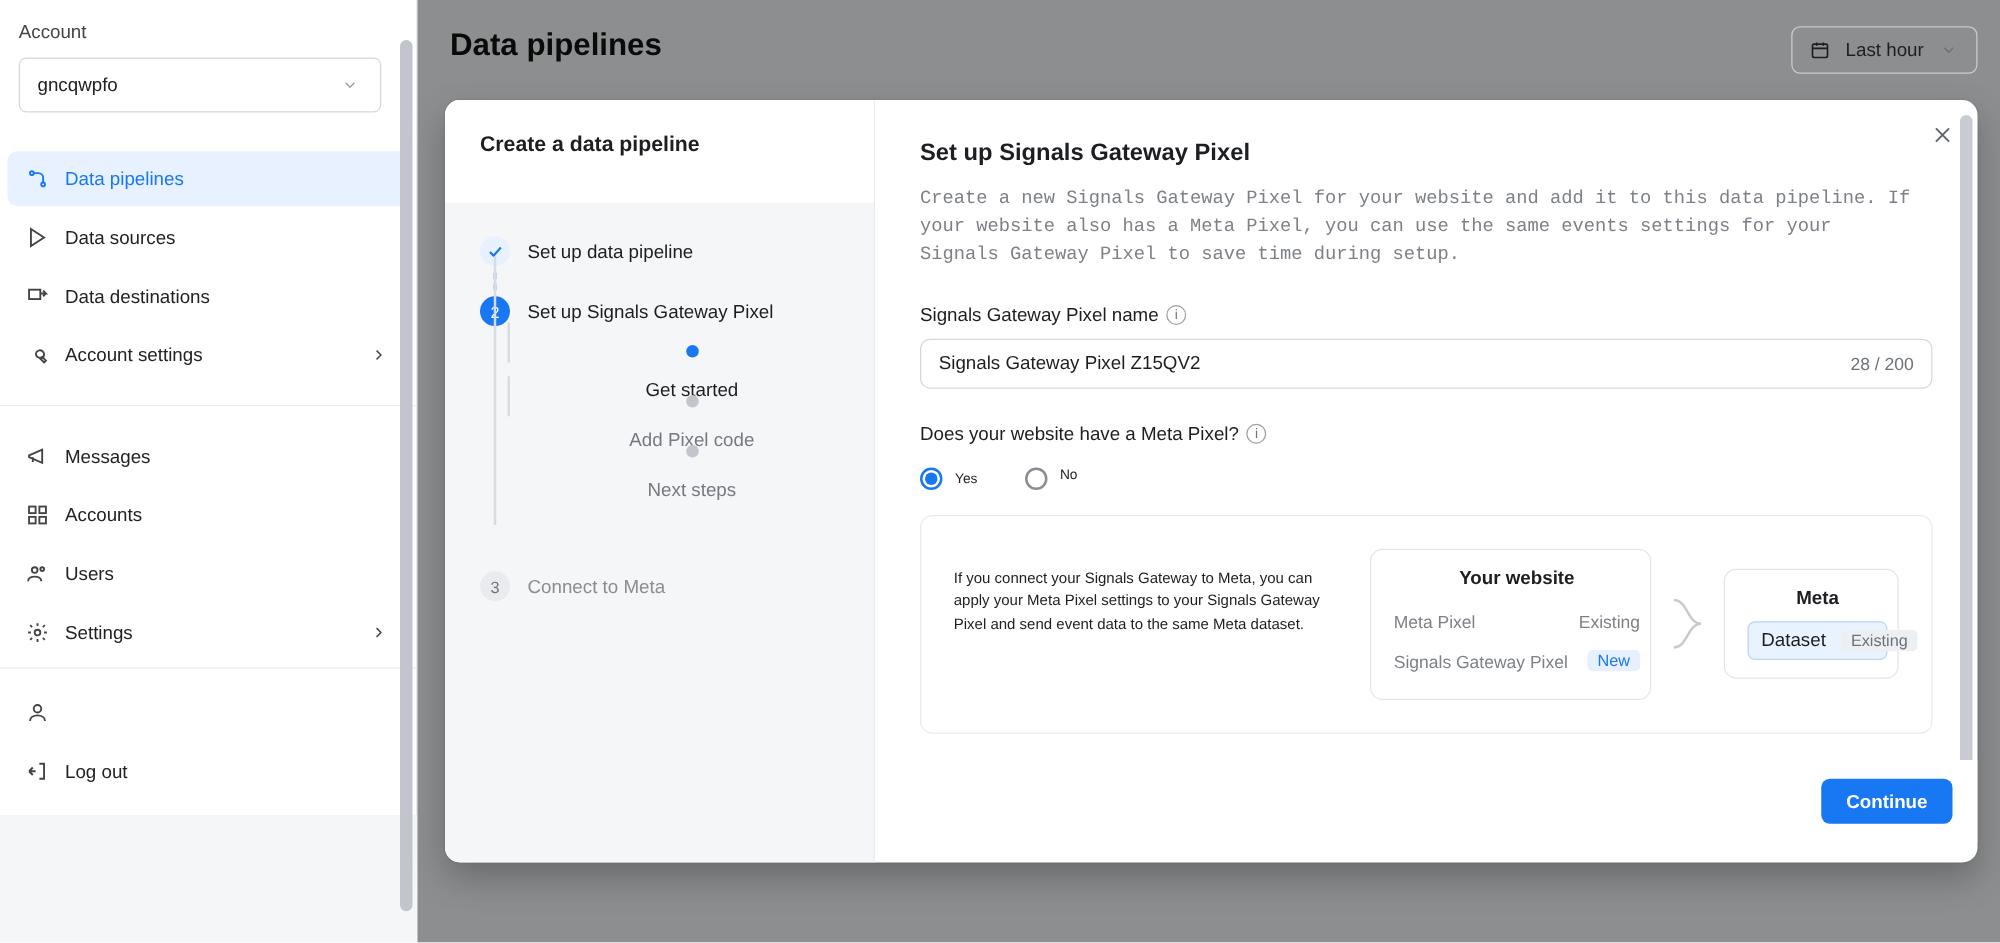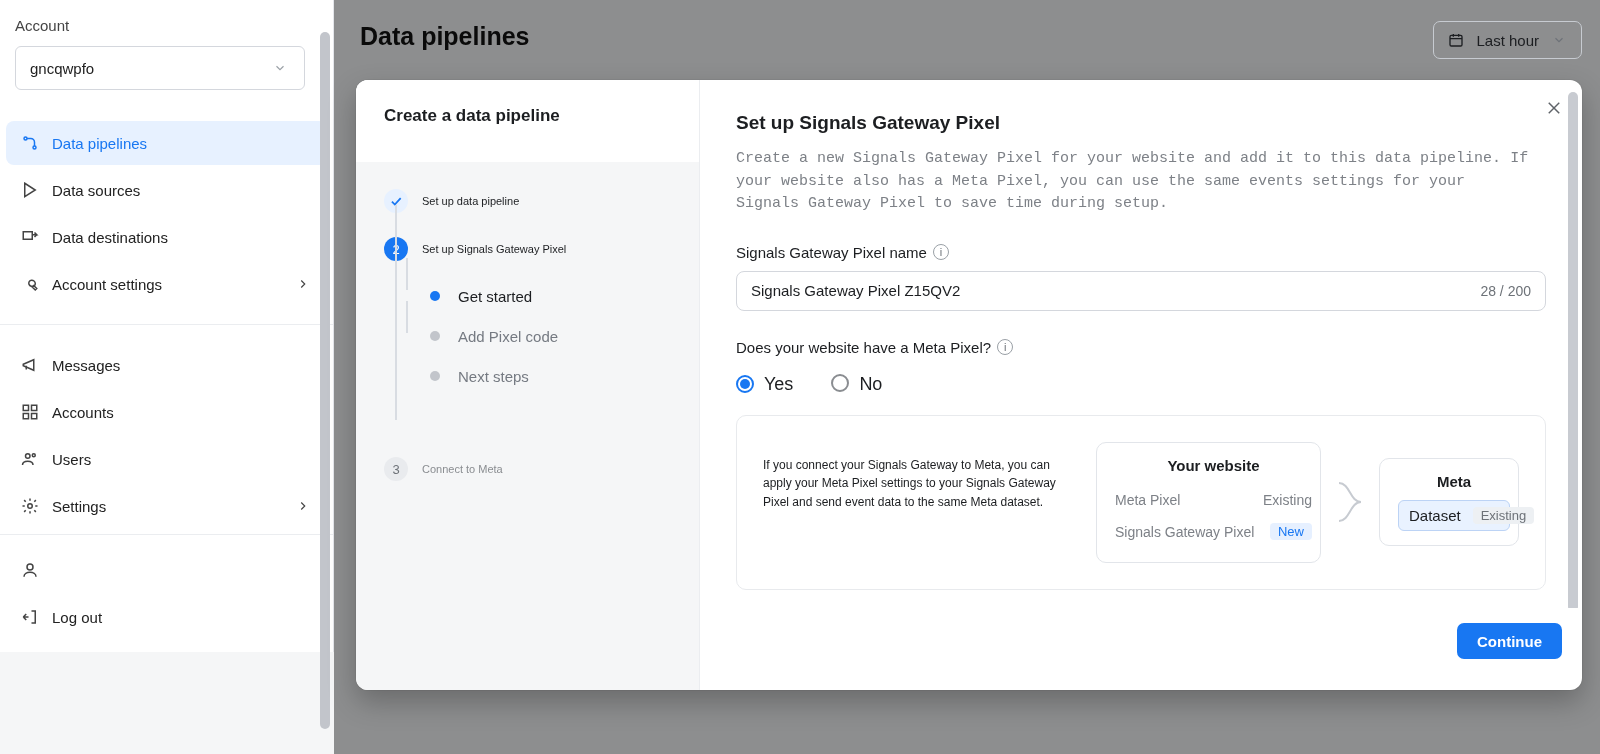--- a/index.html
+++ b/index.html
@@ -102,26 +102,26 @@
   .step-list { margin-top:22px; }
   .step-row { display:flex; align-items:center; gap:14px; min-height:34px; }
   .step-circle {
     width:24px; height:24px; border-radius:50%;
     display:flex; align-items:center; justify-content:center;
     font-size:13px; color:#fff; flex:0 0 24px;
   }
   .step-circle.done { background:#e7f1ff; color:#1877f2; }
   .step-circle.active { background:#1877f2; }
   .step-circle.future { background:#e9ebee; color:#6d7278; }
-  .step-label { font-size:11px; color:#1c1e21; }
+  .step-label { font-size:15px; color:#1c1e21; }
   .step-row.future .step-label { color:#8a8d91; }
   .step-connector { width:2px; background:#cfd3da; margin-left:11px; height:20px; }
   .step-connector.dashed { border-left:2px dashed #1877f2; background:none; height:14px; }
   .substeps { margin:10px 0 8px 0; }
-  .sub-row { display:flex; align-items:center; gap:18px; height:40px; padding-left:46px; position:relative;}
+  .sub-row { display:flex; align-items:center; gap:18px; height:40px; padding-left:46px; position:relative;flex-direction:column;}
   .sub-row::before{
     content:""; position:absolute; left:22px; top:50%; width:0; height:40px;
   }
   .sub-dot {
     width:10px; height:10px; border-radius:50%;
     background:#c2c5cb; flex:0 0 10px;
   }
   .sub-row.active .sub-dot { background:#1877f2; }
   .sub-row .sub-label { font-size:15px; color:#757a82; }
   .sub-row.active .sub-label { color:#1c1e21; }
@@ -156,21 +156,21 @@
   }
   .text-input .counter { color:#6d7278; font-size:14px; }
   .radio-row { margin-top:18px; display:flex; gap:38px; align-items:center; }
   .radio {
     width:18px; height:18px; border-radius:50%;
     border:2px solid #8a8d91; display:inline-flex; align-items:center; justify-content:center;
     cursor:pointer; flex:0 0 18px;
   }
   .radio.selected { border-color:#1877f2; }
   .radio.selected::after { content:""; width:10px; height:10px; border-radius:50%; background:#1877f2; }
-  .radio-label { font-size:18px; }
+  .radio-label { font-size:11px; }
 
   .info-box {
     margin-top:20px;
     border:1px solid #e8eaed; border-radius:10px;
     background:#fff;
     padding:26px 26px;
     display:flex; gap:30px;
   }
   .info-text { font-size:12px; color:#1c1e21; line-height:1.55; width:380px;margin-top:14px;}
   .diagram { display:flex; gap:18px; align-items:center; margin-left:auto; }

